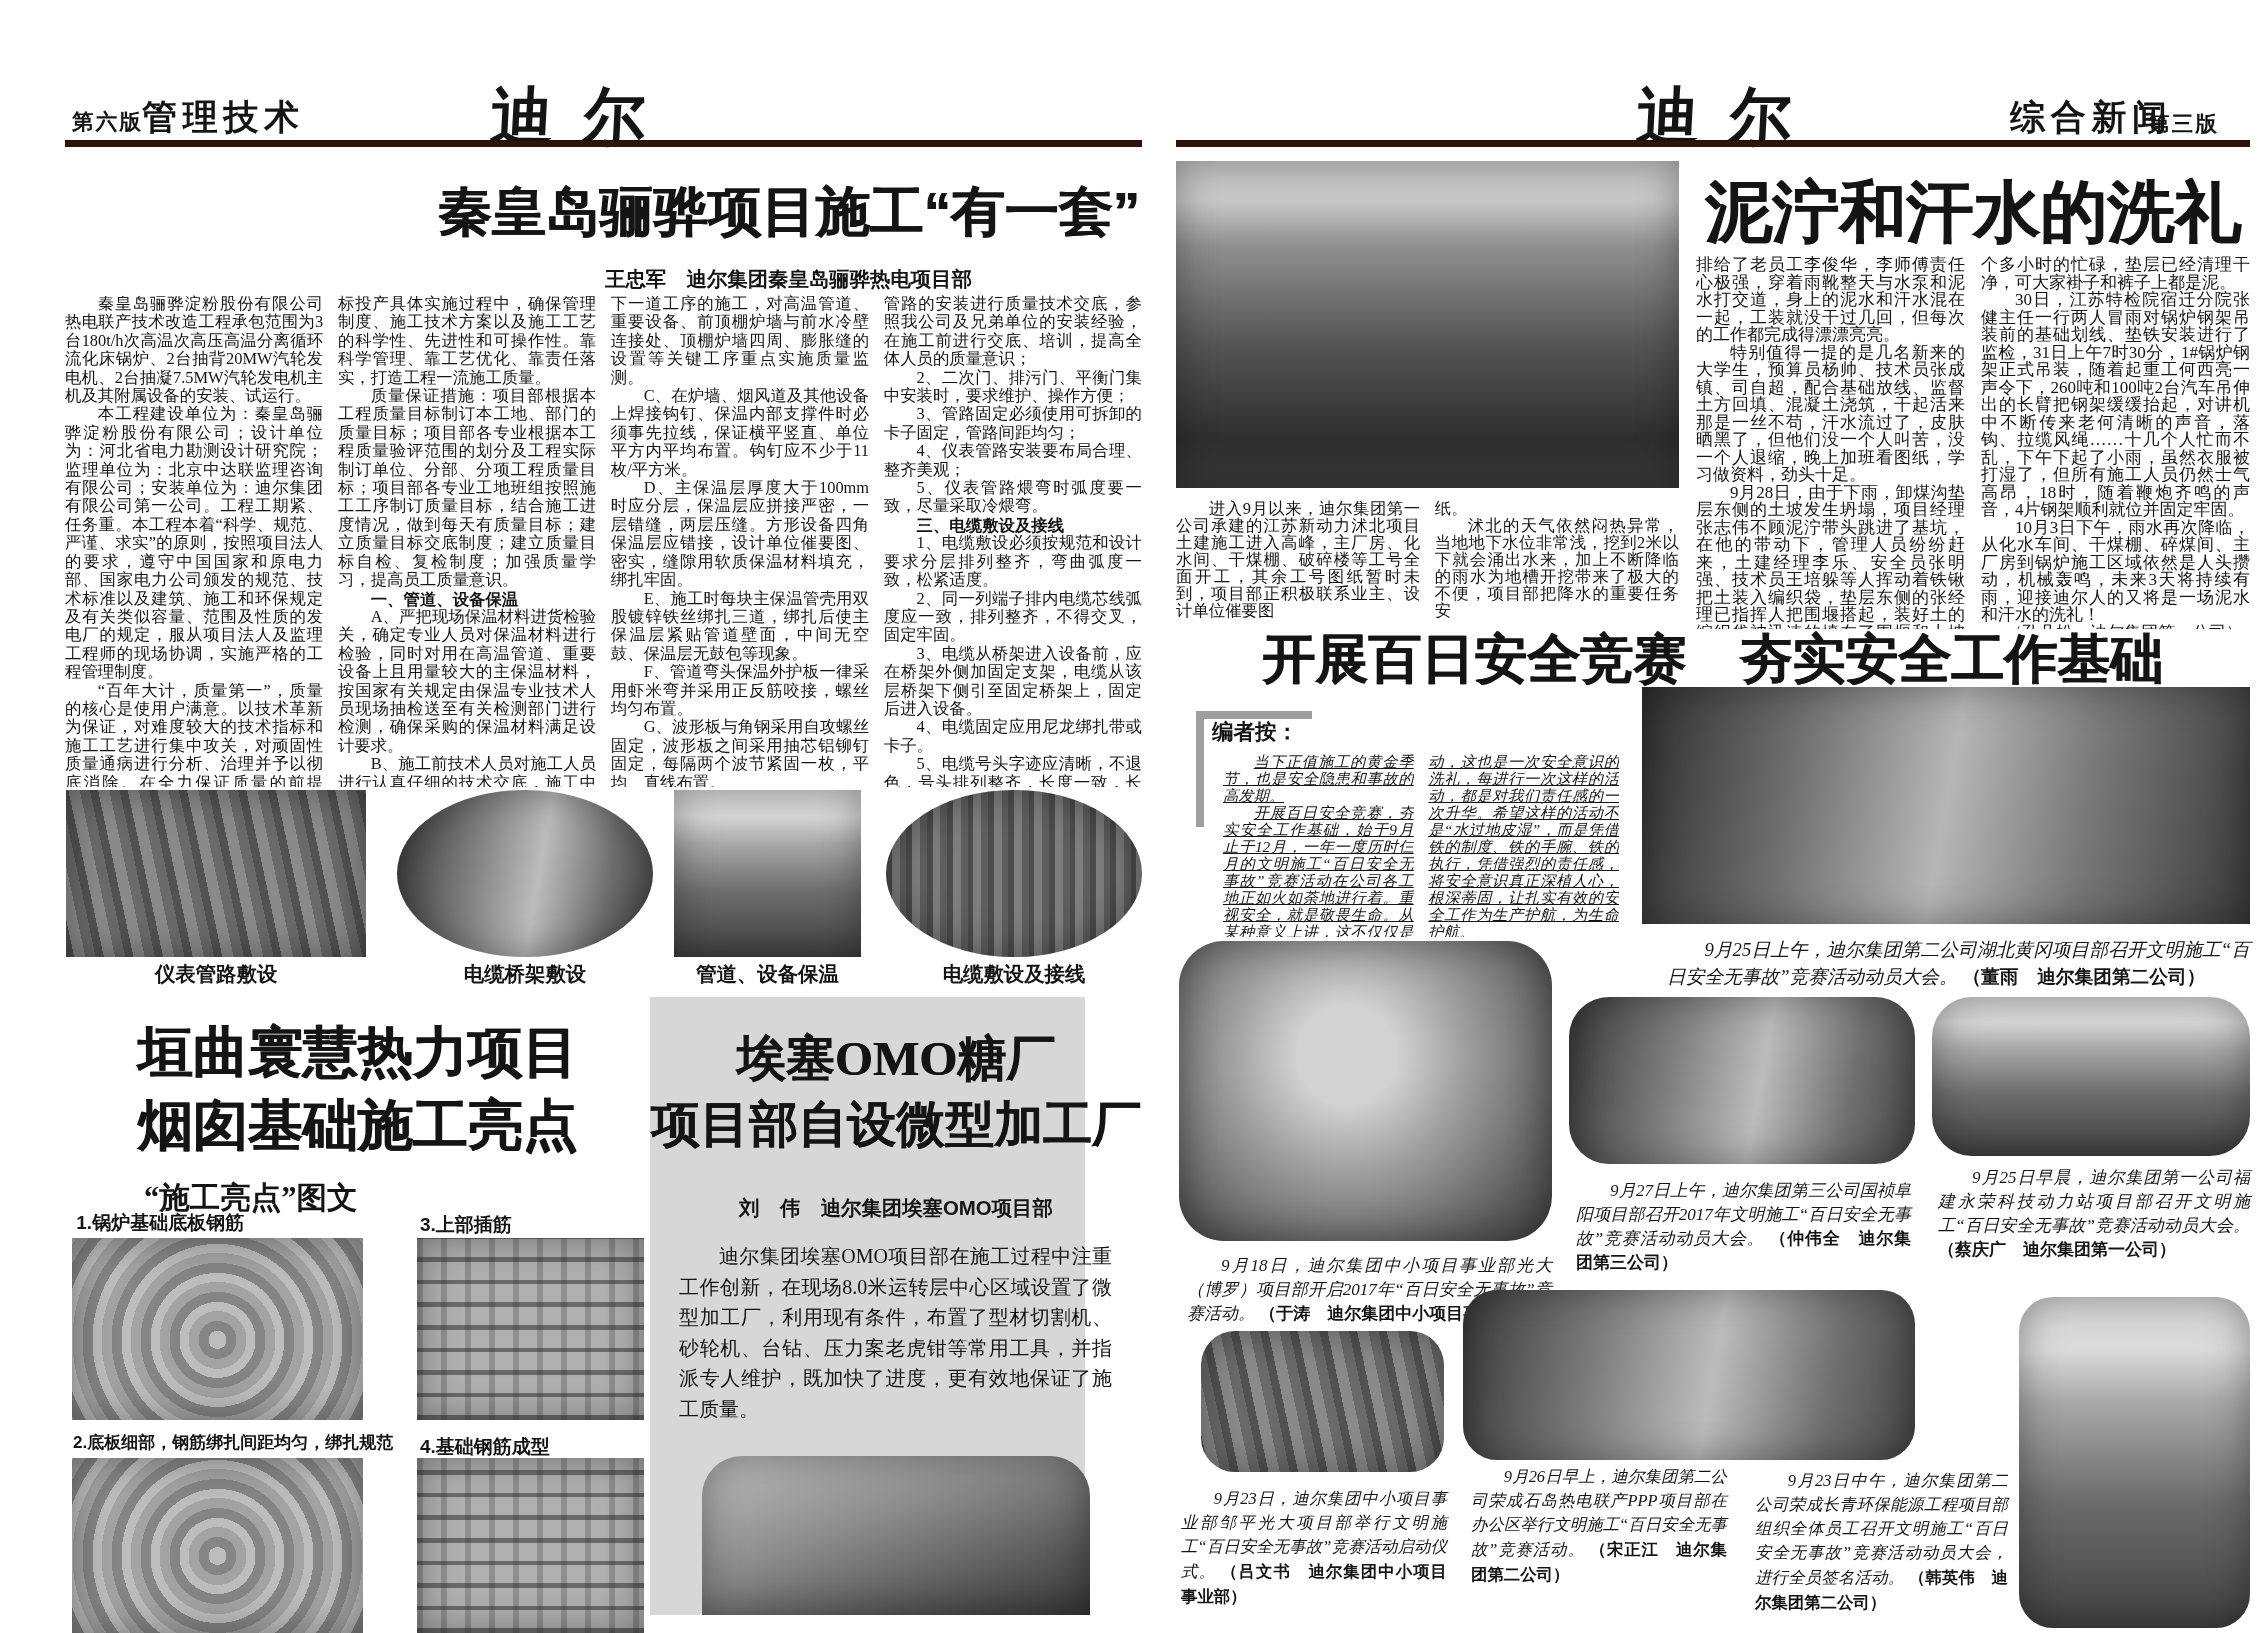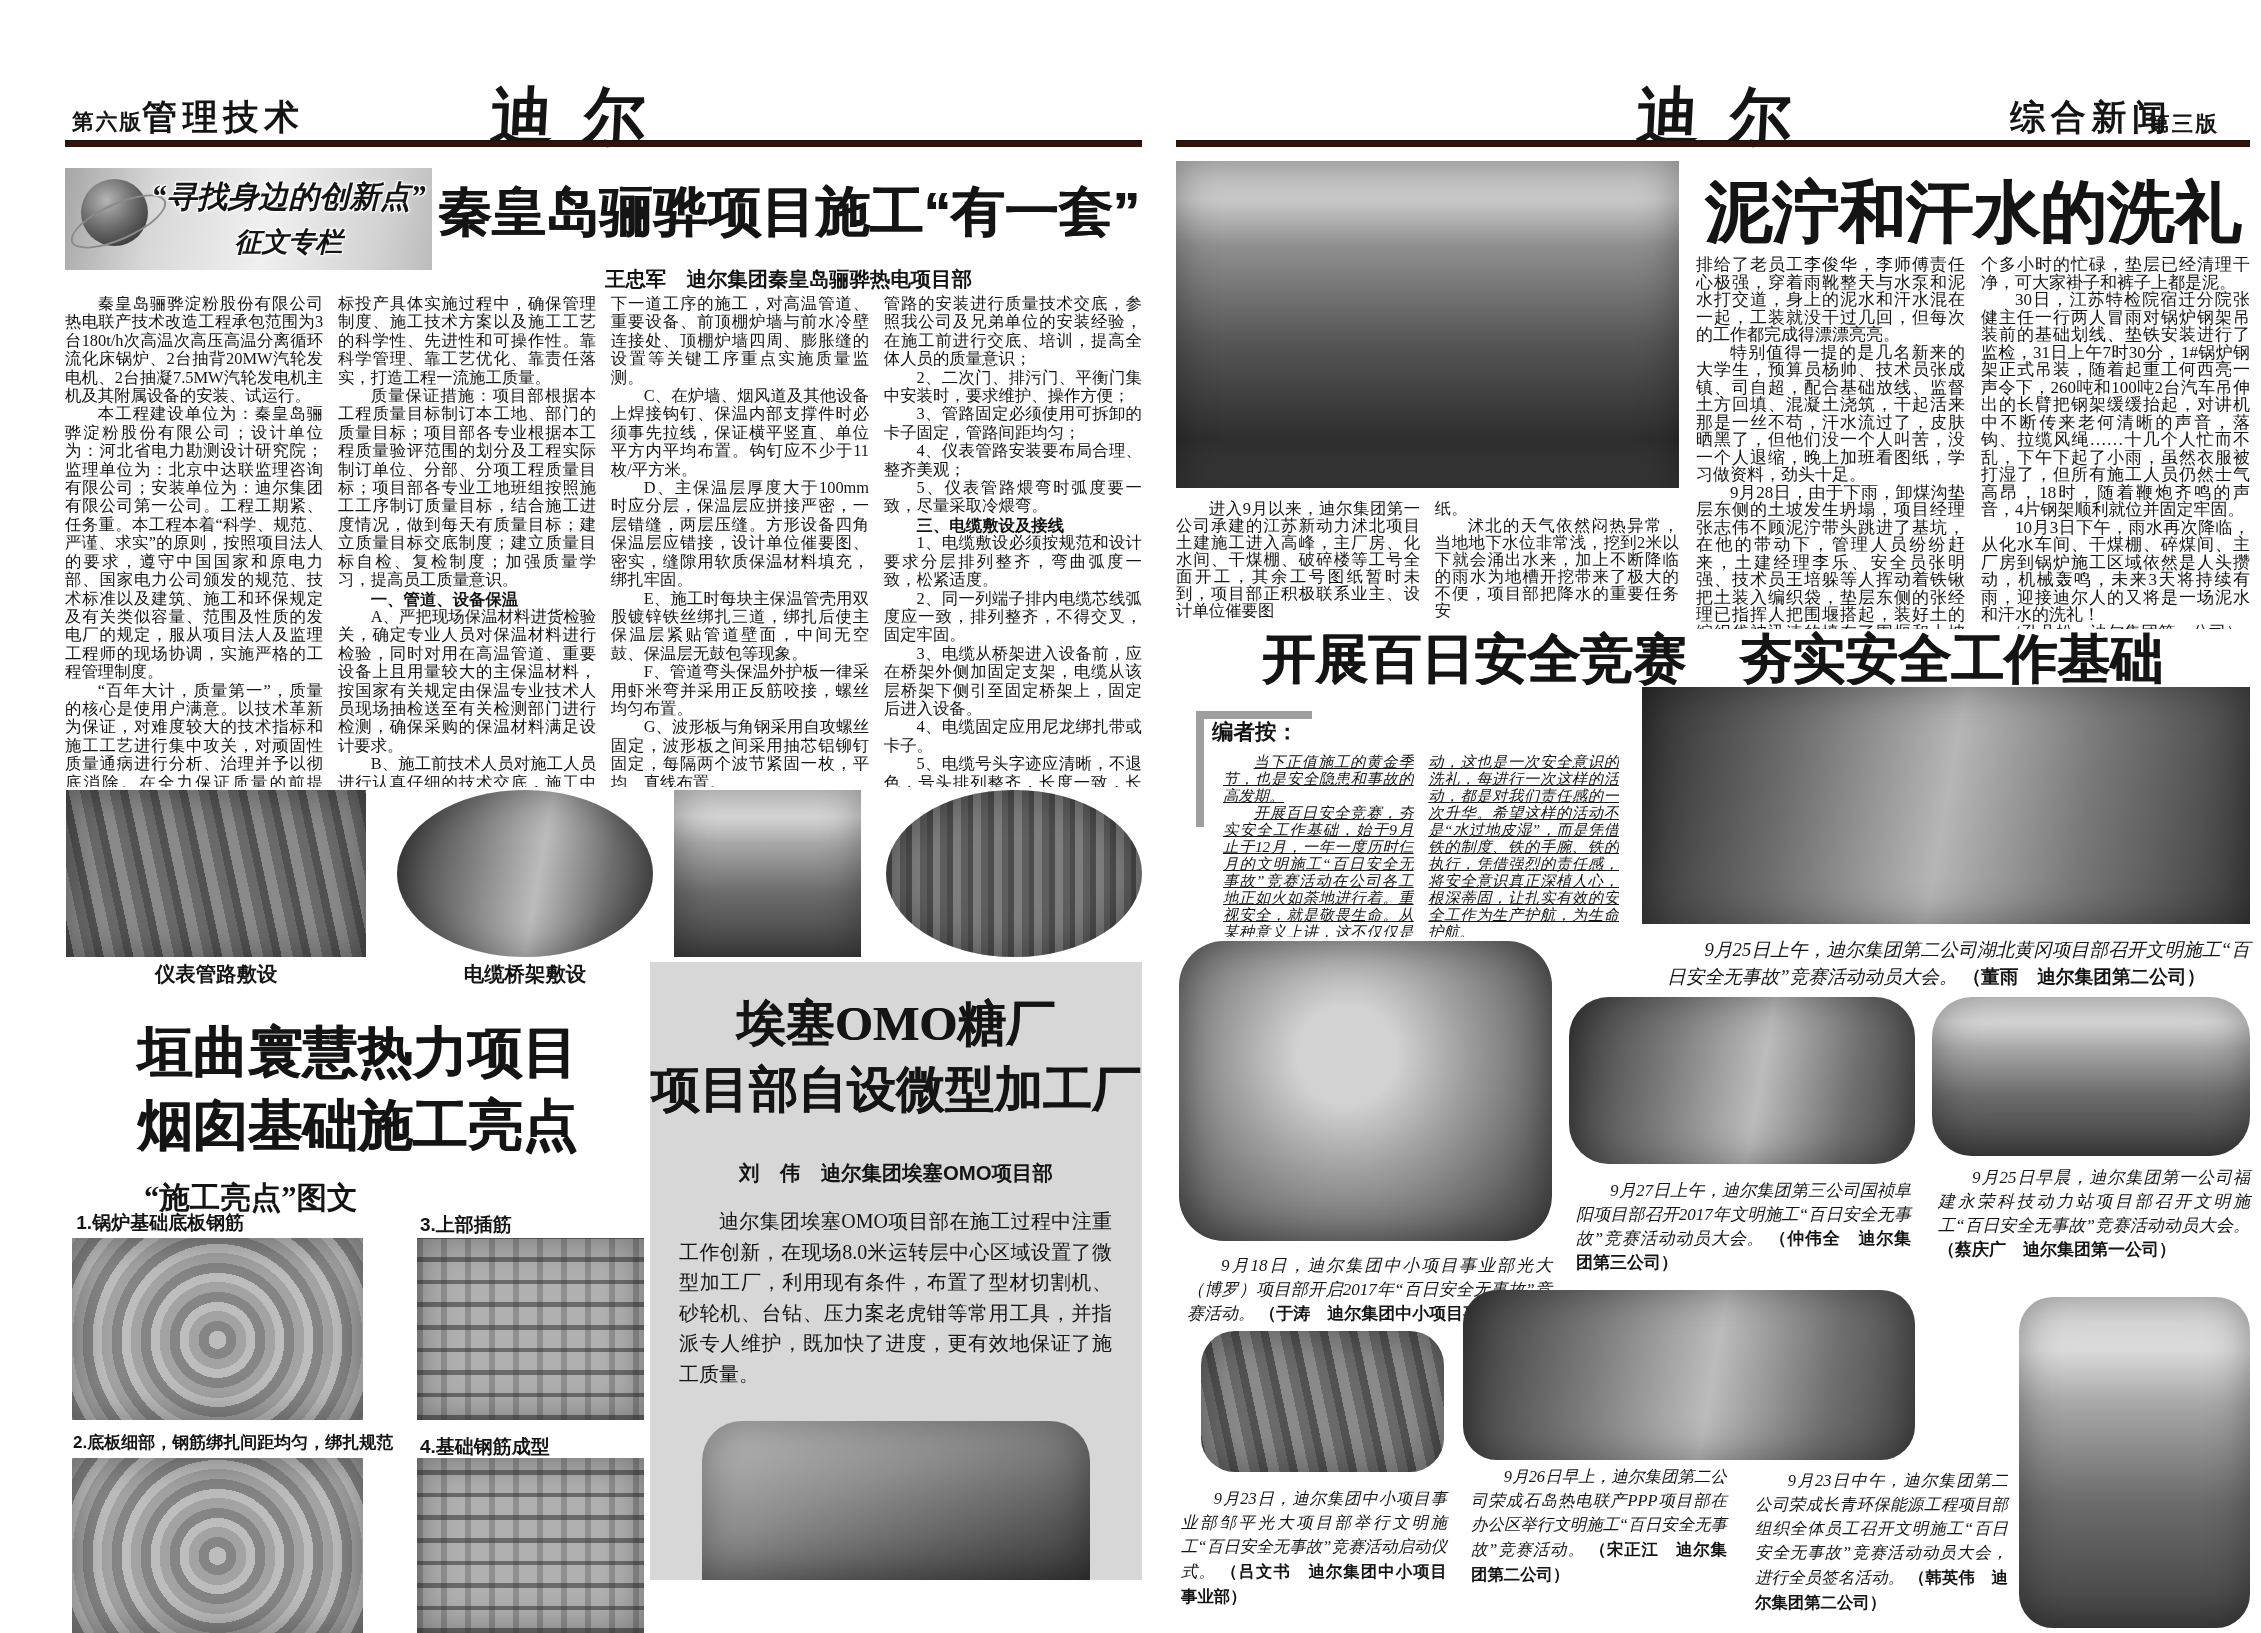--- a/index.html
+++ b/index.html
@@ -90,26 +90,20 @@
 </head>
 <body>
 
 <div id="sheet">
 
   <div class="abs edition" style="left:72px;top:111px;">第六版</div>
   <div class="abs section" style="left:142px;top:99px;">管理技术</div>
   <div class="abs masthead ctr" style="left:475px;top:86px;width:215px;">迪尔</div>
   <div class="abs rule" style="left:65px;top:140px;width:1077px;"></div>
 
-  <div id="promo" class="abs" style="left:65px;top:168px;width:367px;height:102px;">
-    <div class="globe"></div>
-    <div class="orbit"></div>
-    <div class="abs callig ctr" style="left:85px;top:12.4px;width:277px;">“寻找身边的创新点”</div>
-    <div class="abs callig ctr" style="left:130px;top:59px;width:187px;font-size:27px;">征文专栏</div>
-  </div>
 
   <div class="abs bigtitle-hei ctr nowrap" style="left:435px;top:180px;width:707px;">秦皇岛骊骅项目施工“有一套”</div>
   <div class="abs byline ctr" style="left:435px;top:267px;width:707px;">王忠军　迪尔集团秦皇岛骊骅热电项目部</div>
   <div id="lp-body" class="abs cols" style="left:65px;top:295px;width:1077px;height:492px;">
     <div class="tcol">
         <p class="ind">秦皇岛骊骅淀粉股份有限公司热电联产技术改造工程承包范围为3台180t/h次高温次高压高温分离循环流化床锅炉、2台抽背20MW汽轮发电机、2台抽凝7.5MW汽轮发电机主机及其附属设备的安装、试运行。</p>
         <p class="ind">本工程建设单位为：秦皇岛骊骅淀粉股份有限公司；设计单位为：河北省电力勘测设计研究院；监理单位为：北京中达联监理咨询有限公司；安装单位为：迪尔集团有限公司第一公司。工程工期紧、任务重。本工程本着“科学、规范、严谨、求实”的原则，按照项目法人的要求，遵守中国国家和原电力部、国家电力公司颁发的规范、技术标准以及建筑、施工和环保规定及有关类似容量、范围及性质的发电厂的规定，服从项目法人及监理工程师的现场协调，实施严格的工程管理制度。</p>
         <p class="ind">“百年大计，质量第一”，质量的核心是使用户满意。以技术革新为保证，对难度较大的技术指标和施工工艺进行集中攻关，对顽固性质量通病进行分析、治理并予以彻底消除。在全力保证质量的前提下，努力打造工艺亮点，全面实行全过程监控。在确保高水平达</p>
       </div>
     <div class="tcol">
@@ -160,21 +154,21 @@
     <div class="abs figlabel" style="left:11.3px;top:197px;">1.锅炉基础底板钢筋</div>
     <div class="ph g5" style="left:6.8px;top:223px;width:291px;height:182px;"></div>
     <div class="abs figlabel small" style="left:8px;top:418px;">2.底板细部，钢筋绑扎间距均匀，绑扎规范</div>
     <div class="ph g5" style="left:6.8px;top:443px;width:291px;height:175px;"></div>
     <div class="abs figlabel" style="left:355px;top:199px;">3.上部插筋</div>
     <div class="ph g6" style="left:352px;top:223px;width:227px;height:182px;"></div>
     <div class="abs figlabel" style="left:355px;top:421px;">4.基础钢筋成型</div>
     <div class="ph g6" style="left:352px;top:443px;width:227px;height:175px;"></div>
   </div>
 
-  <div id="omo" class="abs" style="left:650px;top:962px;width:492px;height:618px;">
+  <div id="omo" class="abs" style="left:650px;top:997px;width:402px;height:618px;padding-left:33px;">
     <div class="abs otitle ctr" style="left:0;top:35px;width:492px;">埃塞OMO糖厂</div>
     <div class="abs otitle ctr" style="left:0;top:101px;width:492px;">项目部自设微型加工厂</div>
     <div class="abs byline ctr" style="left:0;top:199px;width:492px;">刘　伟　迪尔集团埃塞OMO项目部</div>
     <div class="abs obody" style="left:29px;top:244px;width:433px;">迪尔集团埃塞OMO项目部在施工过程中注重工作创新，在现场8.0米运转层中心区域设置了微型加工厂，利用现有条件，布置了型材切割机、砂轮机、台钻、压力案老虎钳等常用工具，并指派专人维护，既加快了进度，更有效地保证了施工质量。</div>
     <div class="ph gomo" style="left:52px;top:459px;width:388px;height:159px;border-radius:40px 40px 0 0;"></div>
   </div>
 
   <div class="abs masthead ctr" style="left:1621px;top:86px;width:215px;">迪尔</div>
   <div class="abs section" style="left:2010px;top:99px;">综合新闻</div>
   <div class="abs edition" style="left:2148px;top:113px;">第三版</div>

